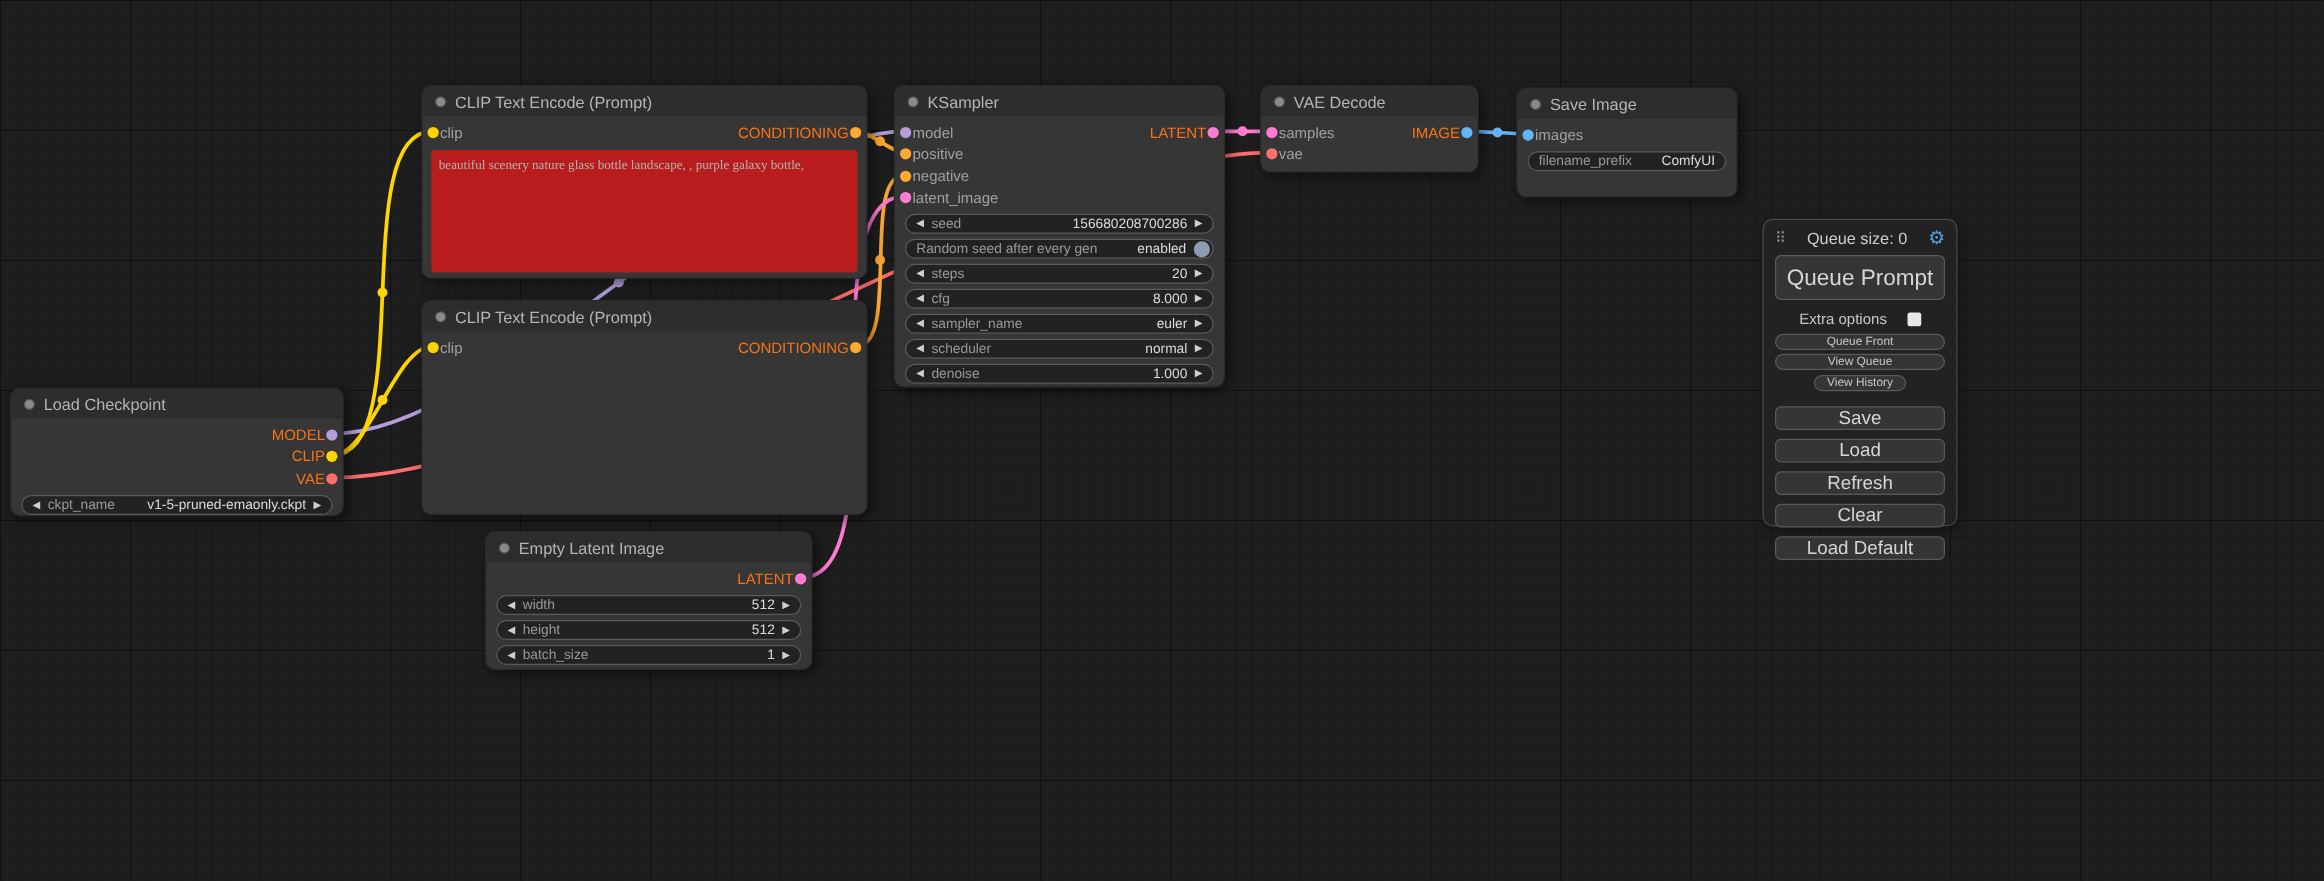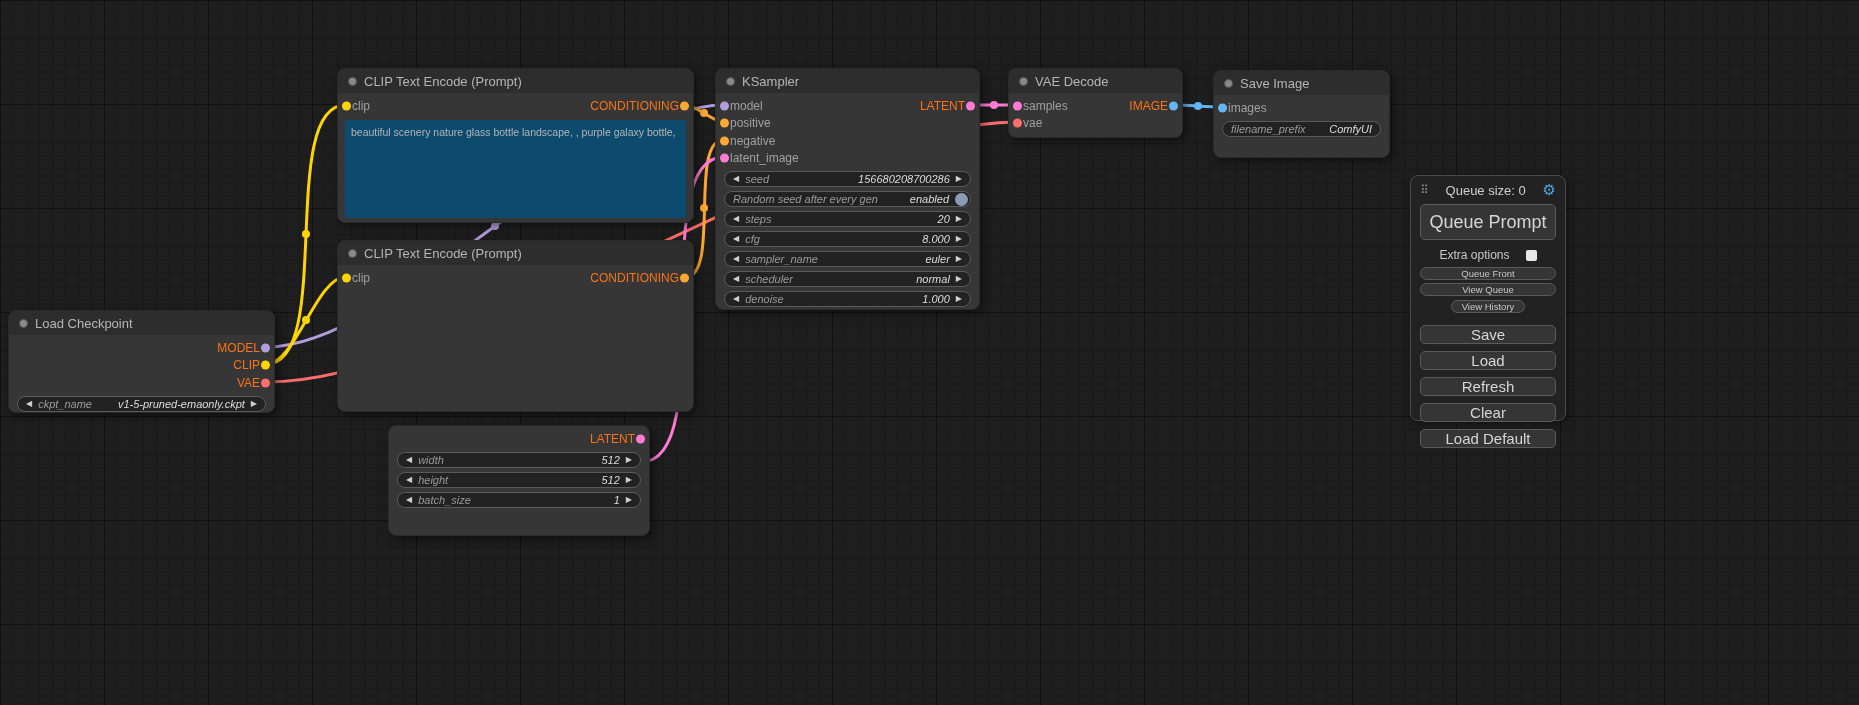--- a/index.html
+++ b/index.html
@@ -38,29 +38,29 @@
   .in-label { color:#a0a0a0; margin-right:auto; }
   .out-label { color:#f97316; margin-left:auto; }
   .slot-dot { position:absolute; width:9px; height:9px; border-radius:50%; top:50%; transform:translateY(-50%); }
   .slot-dot.in { left:4px; }
   .slot-dot.out { right:4px; }
   .c-model{background:var(--model);} .c-clip{background:var(--clip);} .c-vae{background:var(--vae);}
   .c-conditioning{background:var(--conditioning);} .c-latent{background:var(--latent);} .c-image{background:var(--image);}
 
   .widget {
     height:16px; margin:4px 8px 0; background:#222; border:1px solid #5a5a5a; border-radius:9px;
-    display:flex; align-items:center; gap:6px; padding:0 8px; font-size:11px; color:#9a9a9a; white-space:nowrap;font-style:italic;
+    display:flex; align-items:center; gap:6px; padding:0 8px; font-size:11px; color:#9a9a9a; white-space:nowrap;
   }
   .widget .w-value { margin-left:auto; color:#dcdcdc; }
   .arrow { font-family:"DejaVu Sans", sans-serif; font-size:8px; color:#cfcfcf; line-height:1; flex:none; }
   .toggle-knob { width:13px; height:13px; border-radius:50%; background:var(--toggle); margin-right:-6px; flex:none; }
 
   .textarea {
-    margin:5px 7px; background:#0c4a6e; border-radius:3px; padding:5px 6px;
-    font-family:Liberation Sans, sans-serif; font-size:10.5px; line-height:1.5; color:#b4b4b4;
+    margin:5px 7px; background:#b91c1c; border-radius:3px; padding:5px 6px;
+    font-family:Liberation Serif, serif; font-size:10.5px; line-height:1.5; color:#b4b4b4;
     white-space:pre-wrap; overflow:hidden;
   }
 
   
   #node-load-checkpoint { left:8px;   top:310px; width:267px; height:103px; }
   #node-clip-1          { left:337px; top:68px;  width:357px; height:155px; }
   #node-clip-2          { left:337px; top:240px; width:357px; height:172px; }
   #node-latent          { left:388px; top:425px; width:262px; height:111px; }
   #node-ksampler        { left:715px; top:68px;  width:265px; height:242px; }
   #node-vae             { left:1008px;top:68px;  width:175px; height:70px; }
@@ -167,20 +167,24 @@
     <div class="slot-row">
       <span class="slot-dot in c-clip"></span>
       <span class="in-label">clip</span>
       <span class="out-label">CONDITIONING</span>
       <span class="slot-dot out c-conditioning"></span>
     </div>
   </div>
 </div>
 
 <div class="node" id="node-latent">
+  <div class="node-title">
+    <span class="collapse-dot"></span>
+    <span class="title-text">Empty Latent Image</span>
+  </div>
   <div class="node-body">
     <div class="slot-row">
       <span class="out-label">LATENT</span>
       <span class="slot-dot out c-latent"></span>
     </div>
     <div class="widget">
       <span class="arrow">◀</span>
       <span class="w-label">width</span>
       <span class="w-value">512</span>
       <span class="arrow">▶</span>

